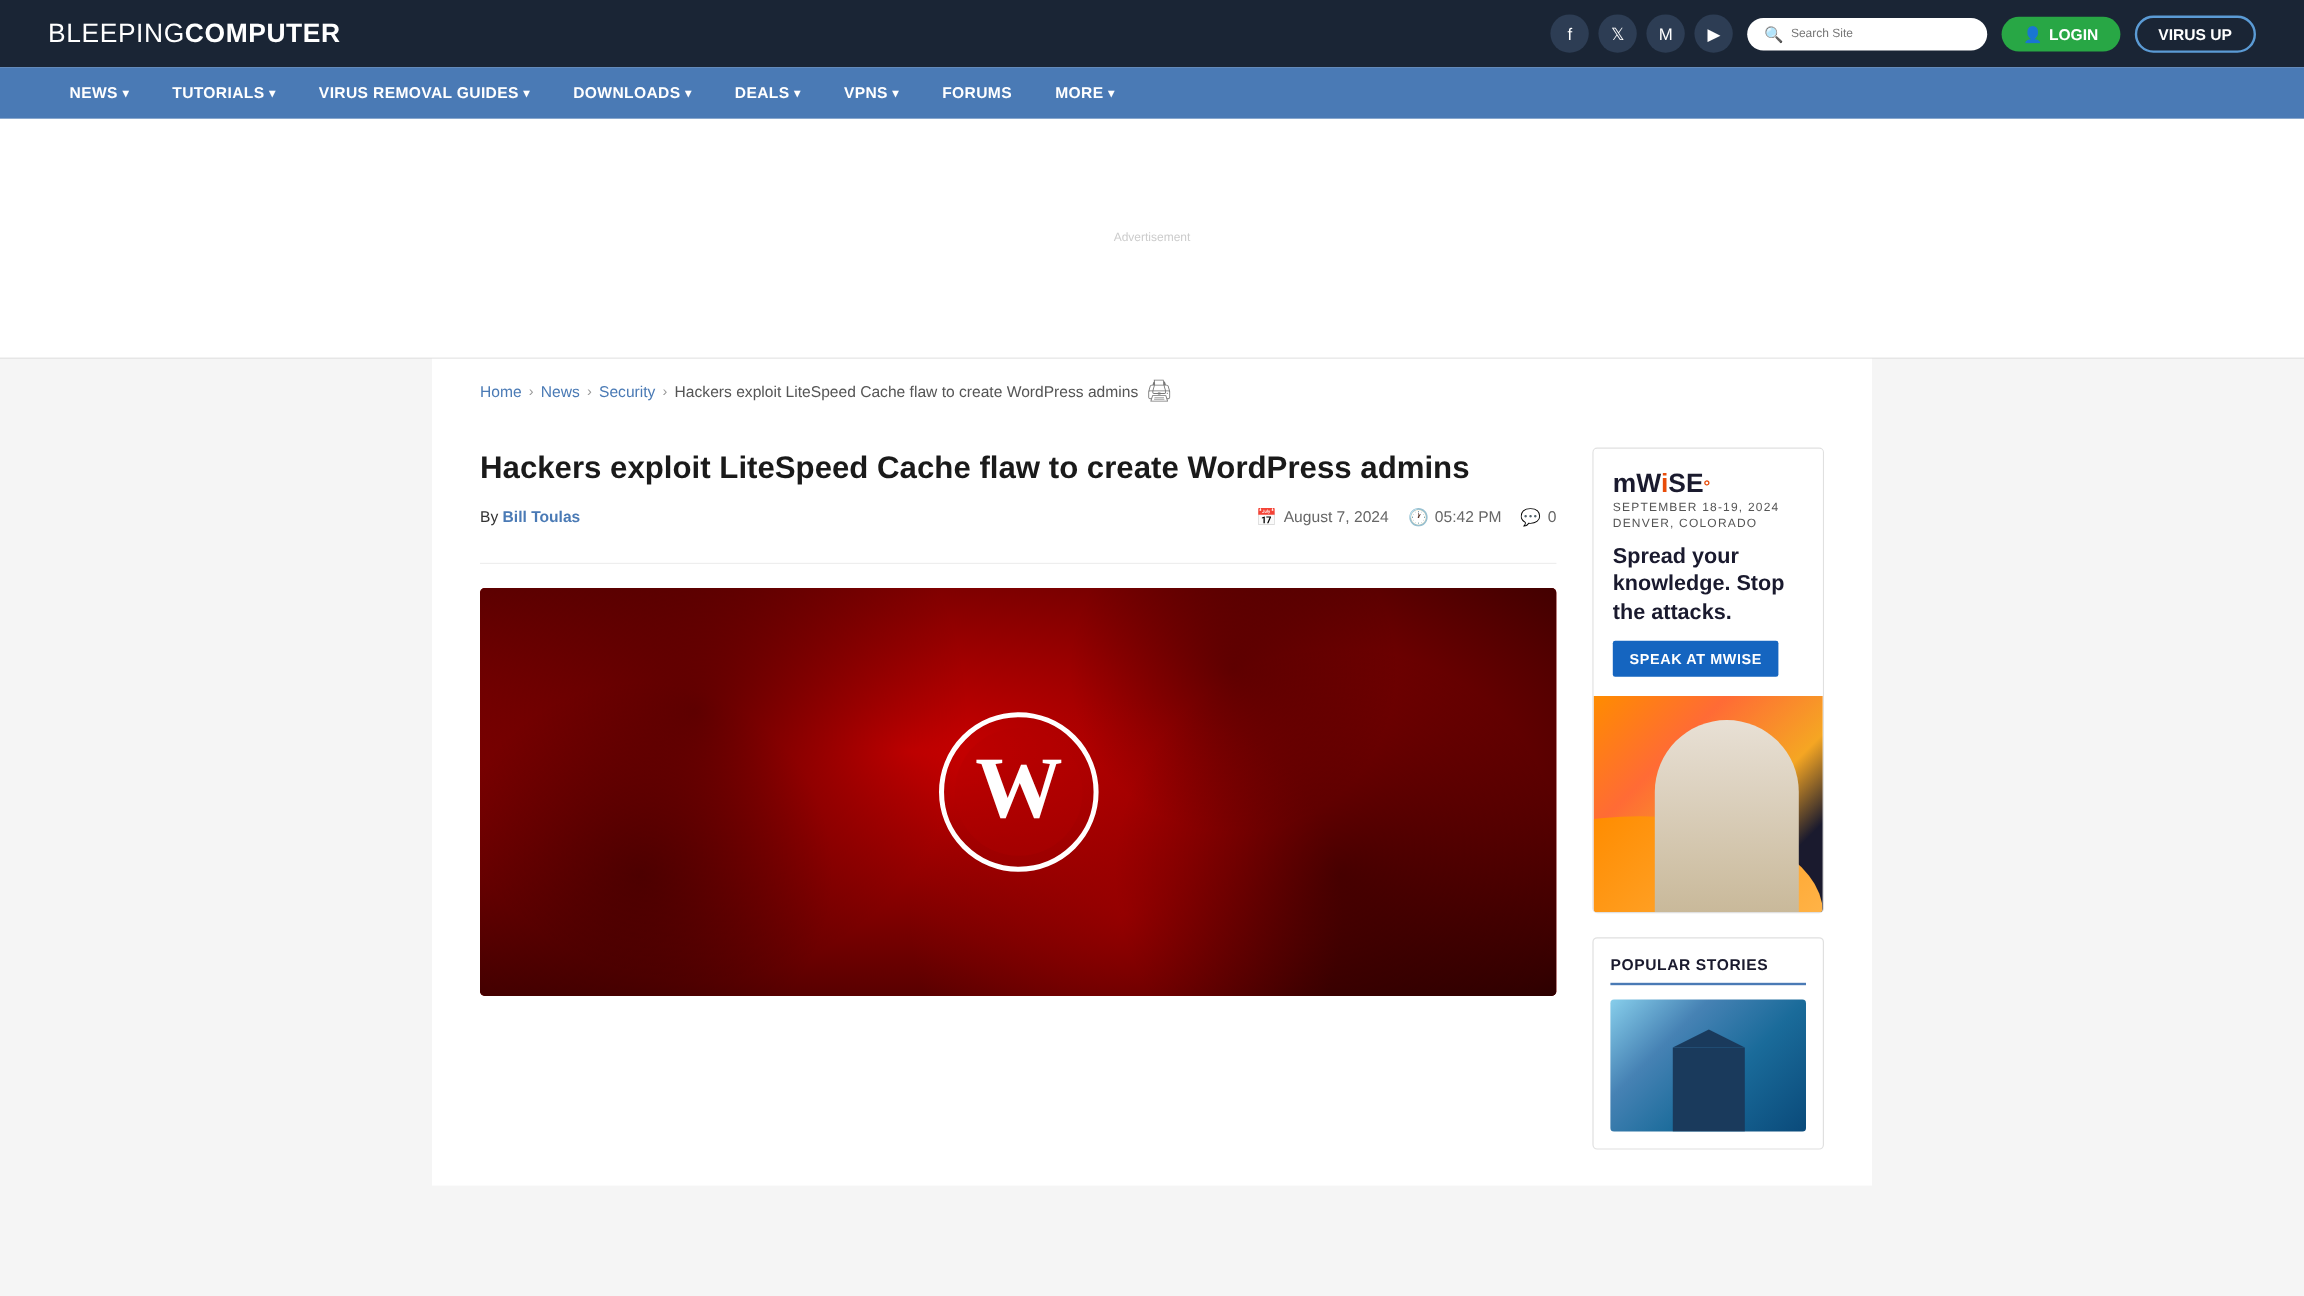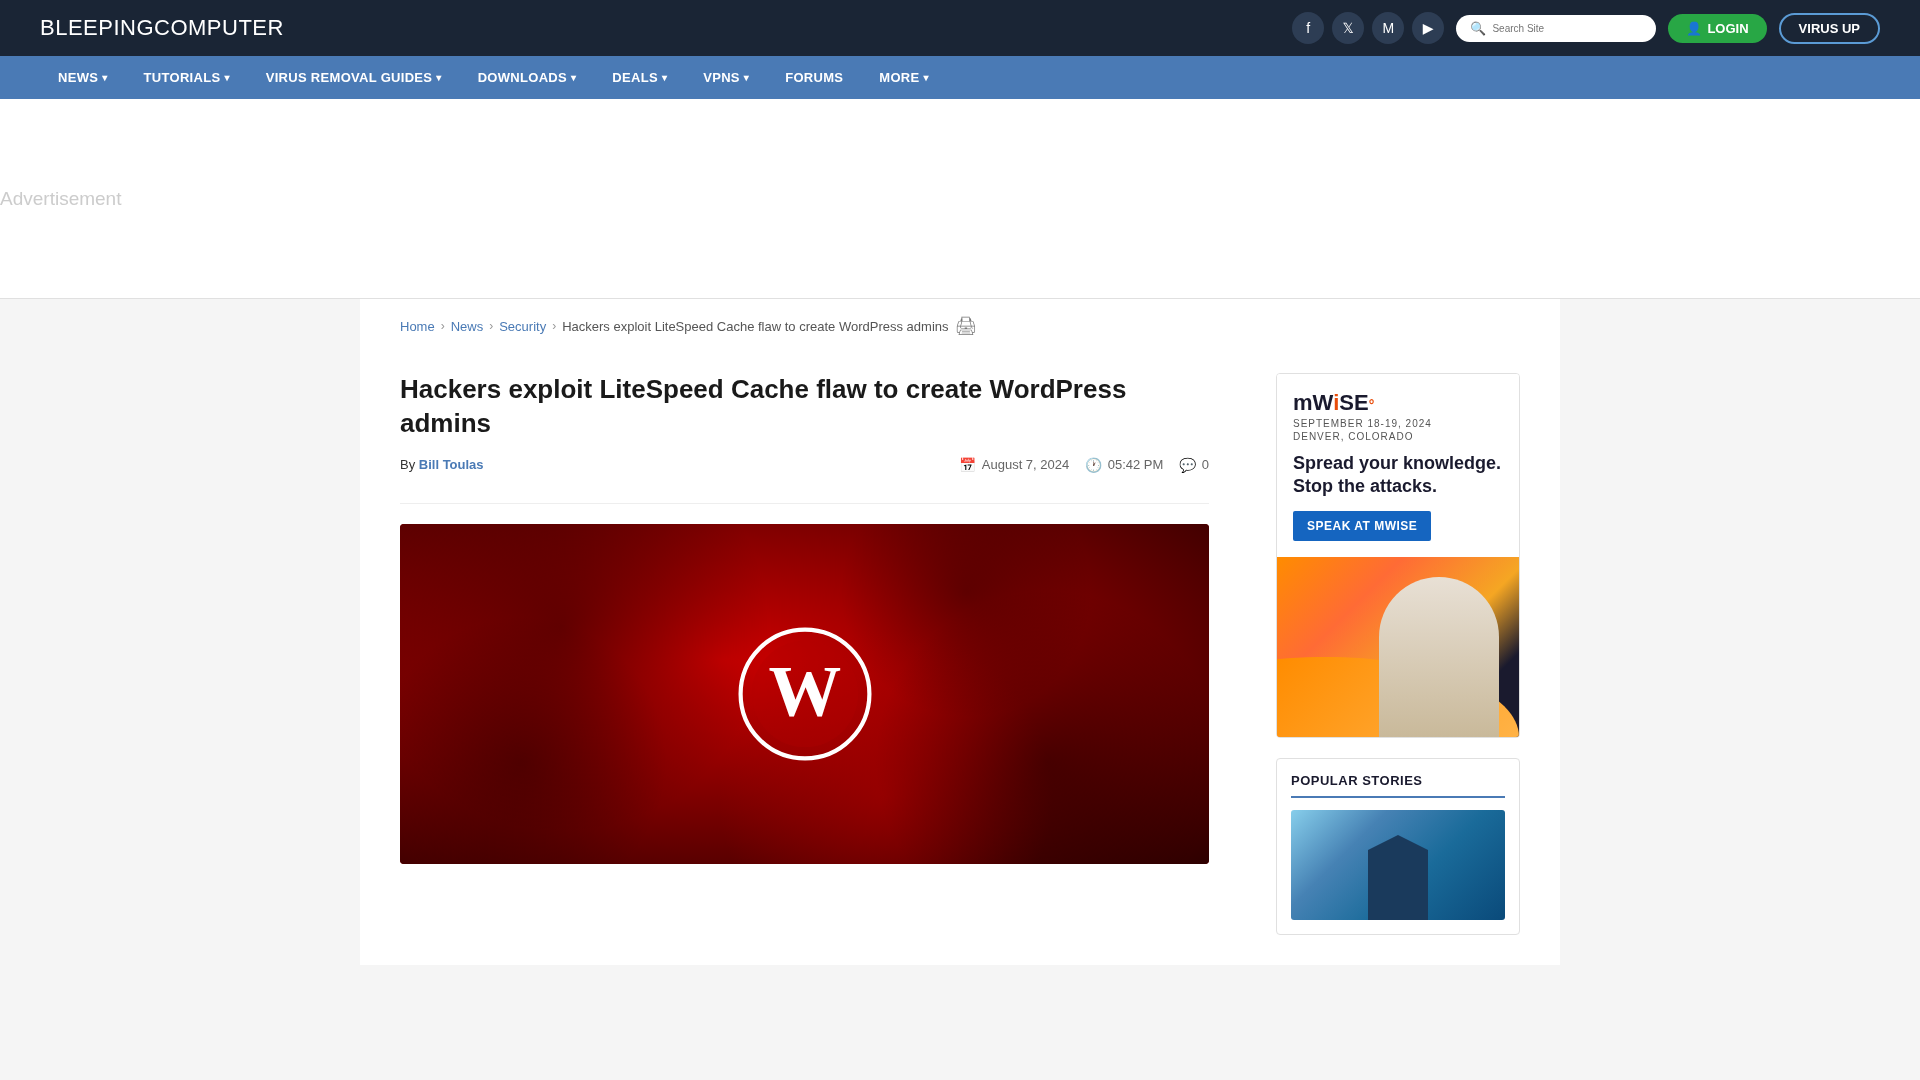--- a/index.html
+++ b/index.html
@@ -13,21 +13,21 @@
       align-items: center;
       justify-content: space-between;
       padding: 12px 40px;
     }
     .logo {
       font-size: 22px;
       color: #fff;
       text-decoration: none;
       letter-spacing: 0.5px;
     }
-    .logo span { font-weight: 400; }
+    .logo span { font-weight: 700; }
     .header-right {
       display: flex;
       align-items: center;
       gap: 12px;
     }
     .social-icons {
       display: flex;
       gap: 8px;
     }
     .social-icon {
@@ -106,23 +106,23 @@
       text-decoration: none;
     }
     .nav-item .caret { font-size: 10px; }
 
     
     .ad-banner {
       background: #fff;
       height: 200px;
       display: flex;
       align-items: center;
-      justify-content: flex-start;
+      justify-content: center;
       color: #999;
-      font-size: 19px;
+      font-size: 10px;
       border-bottom: 1px solid #e0e0e0;
     }
 
     .content-area {
       flex: 1;
       min-width: 0;
     }
 
     
     .breadcrumb {
@@ -208,23 +208,22 @@
     }
     .wp-logo {
       position: relative;
       z-index: 2;
       width: 140px;
       height: 140px;
     }
 
     
     .sidebar {
-      width: 244px;
+      width: 193px;
       flex-shrink: 0;
-      margin-left: 37px;
     }
 
     
     .sidebar-ad {
       background: #fff;
       border: 1px solid #e0e0e0;
       border-radius: 4px;
       overflow: hidden;
       margin-bottom: 20px;
     }

